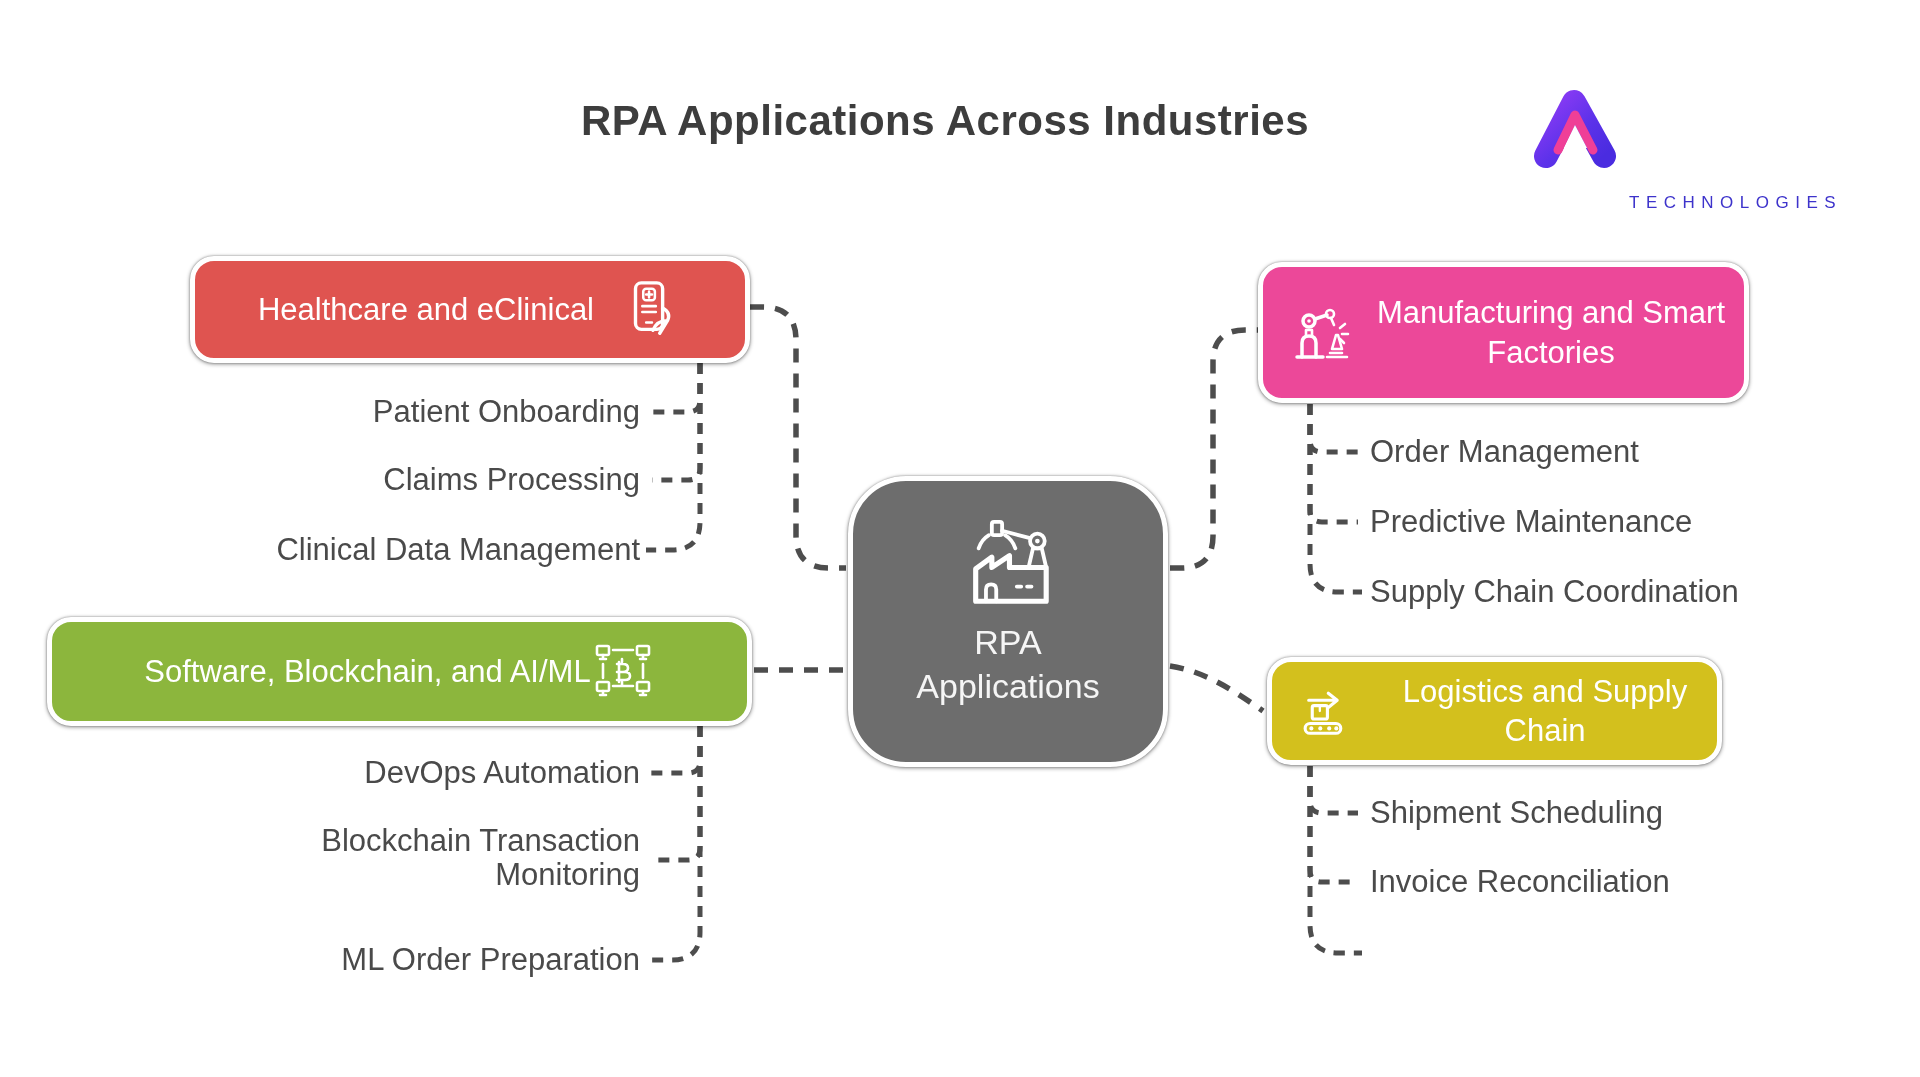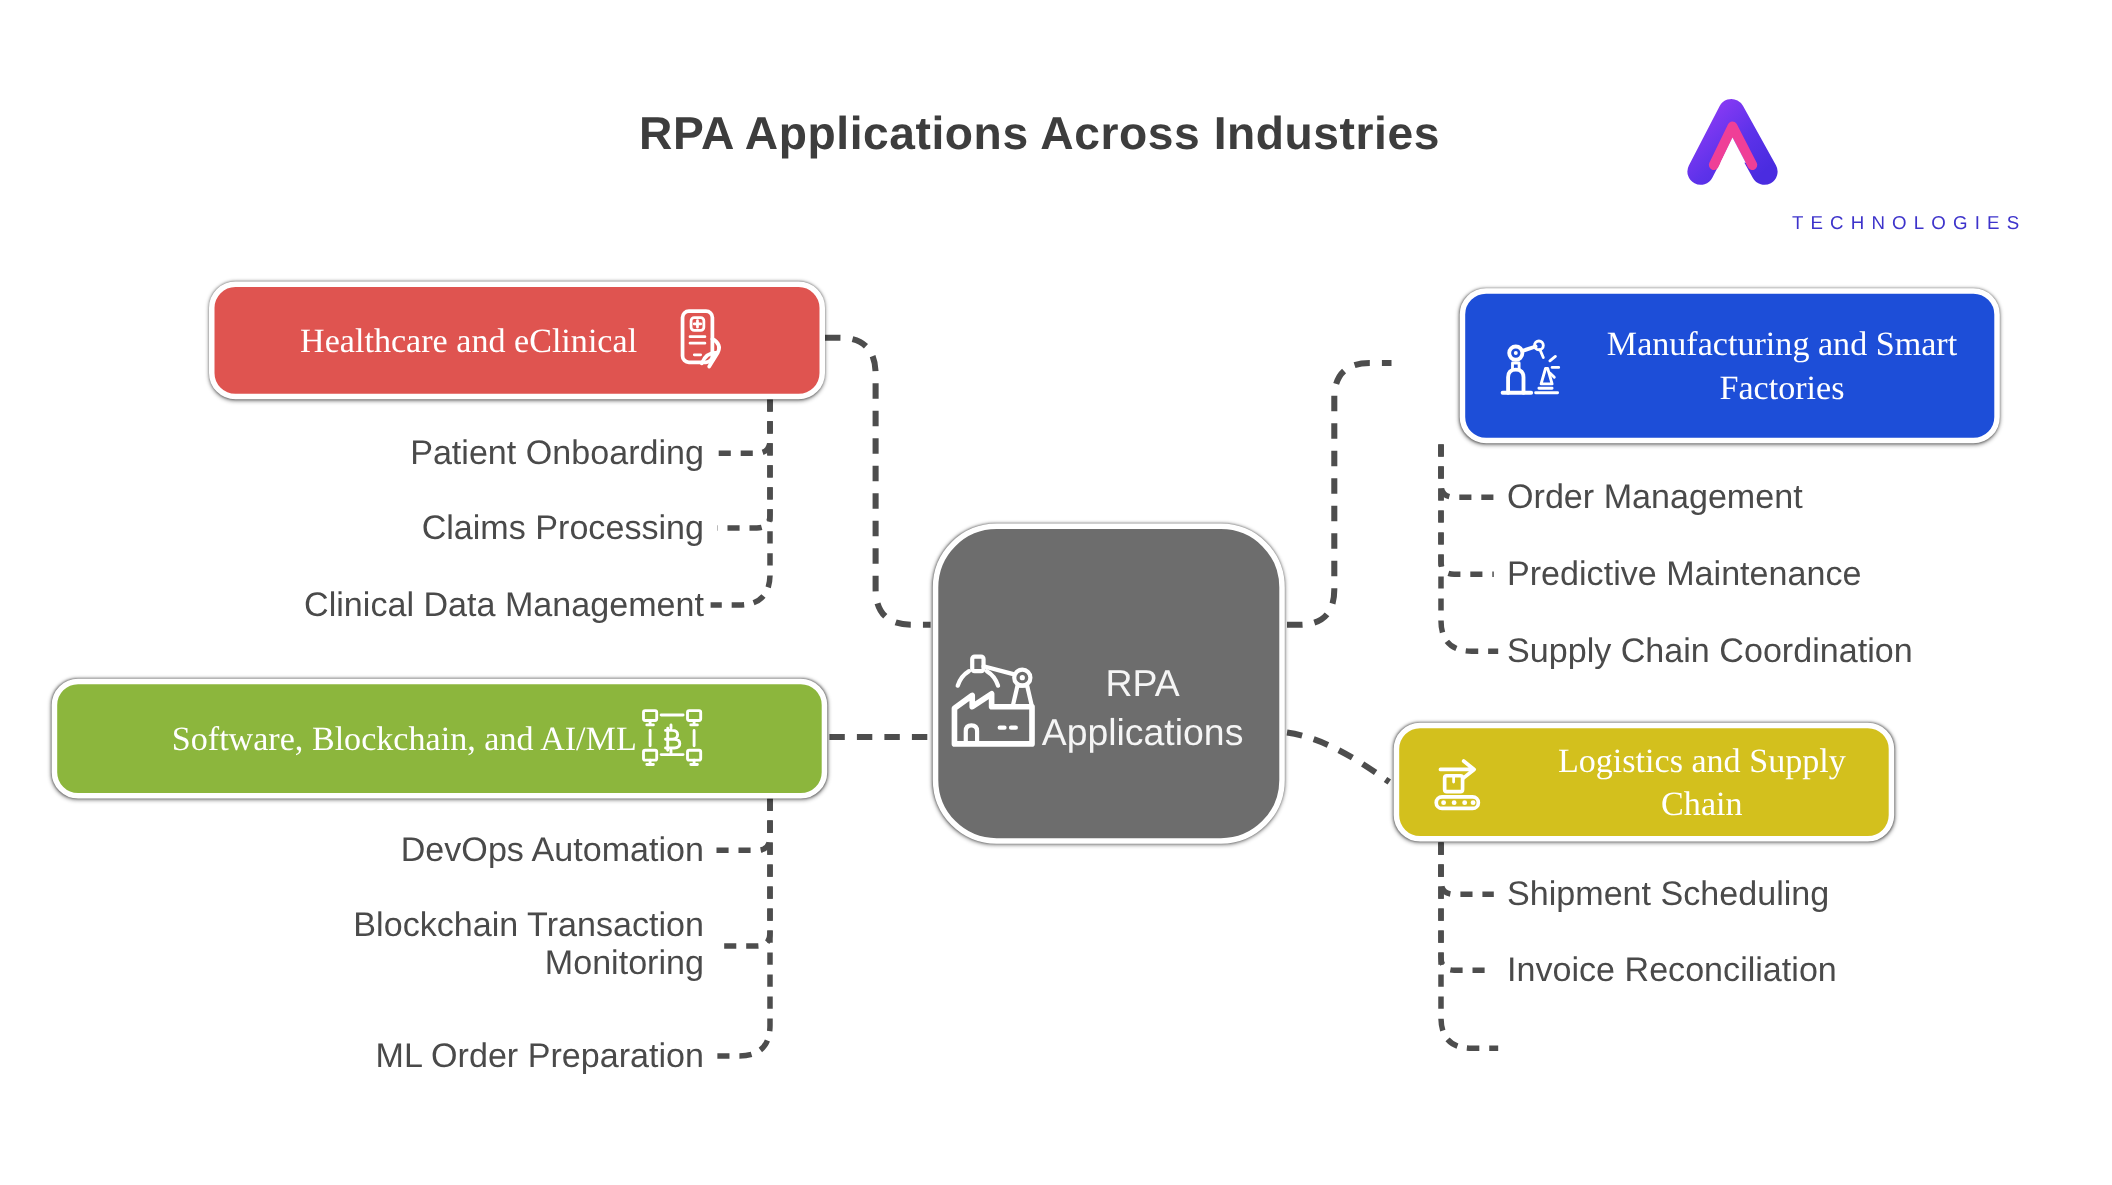--- a/index.html
+++ b/index.html
@@ -20,32 +20,32 @@
   .logo-tagline{
     position:absolute;left:101px;top:68px;font-size:17px;font-weight:400;color:#3d33cb;letter-spacing:6.5px;margin-top:43px;
   }
   
   .cat-box{
     position:absolute;display:flex;align-items:center;justify-content:center;
     border:5px solid #ffffff;border-radius:24px;box-sizing:border-box;
     box-shadow:0 1px 4px rgba(0,0,0,.45), 0 0 2px rgba(0,0,0,.35);
     color:#ffffff;
   }
-  .cat-title{font-size:31px;font-weight:400;color:#fff;text-align:center;line-height:1.26;font-family:Liberation Serif, serif;}
+  .cat-title{font-size:31px;font-weight:400;color:#fff;text-align:center;line-height:1.26;}
   .box-healthcare{left:190px;top:256px;width:560px;height:107px;background:#df5450;gap:26px;}
   .box-software{left:47px;top:617px;width:705px;height:109px;background:#8cb63d;}
-  .box-manufacturing{left:1327px;top:262px;width:491px;height:141px;background:#1d4ed8;gap:18px;justify-content:flex-start;padding-left:26px;}
+  .box-manufacturing{left:1258px;top:262px;width:491px;height:141px;background:#ec4899;gap:18px;justify-content:flex-start;padding-left:26px;}
   .box-manufacturing .cat-title{width:360px;}
   .box-logistics{left:1267px;top:657px;width:455px;height:108px;background:#d3c01d;gap:18px;justify-content:flex-start;padding-left:26px;}
   
   .center-node{
     position:absolute;left:848px;top:476px;width:320px;height:291px;background:#6d6d6d;
     border:5px solid #ffffff;border-radius:58px;box-sizing:border-box;
     box-shadow:0 1px 4px rgba(0,0,0,.45), 0 0 2px rgba(0,0,0,.35);
-    display:flex;flex-direction:row;align-items:center;justify-content:flex-start;padding-top:38px;
+    display:flex;flex-direction:column;align-items:center;justify-content:flex-start;padding-top:38px;
   }
   .center-label{margin-top:8px;font-size:34px;color:#f5f5f5;text-align:center;line-height:1.28;font-weight:400;}
   
   .sub-item{
     position:absolute;font-size:31px;color:#4a4a4a;line-height:40px;white-space:nowrap;font-weight:400;
   }
   .sub-left{right:1280px;text-align:right;}
   .sub-right{left:1370px;text-align:left;}
   .sub-wrap{white-space:normal;text-align:right;line-height:34px;width:430px;}
   

